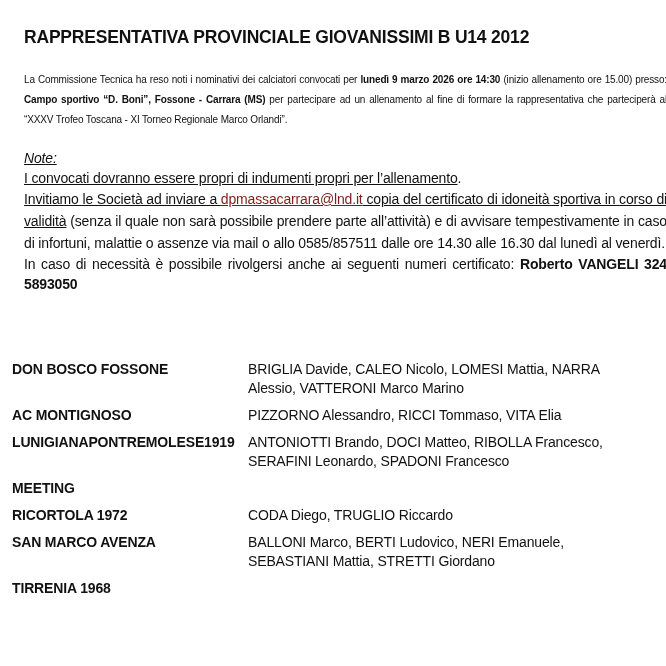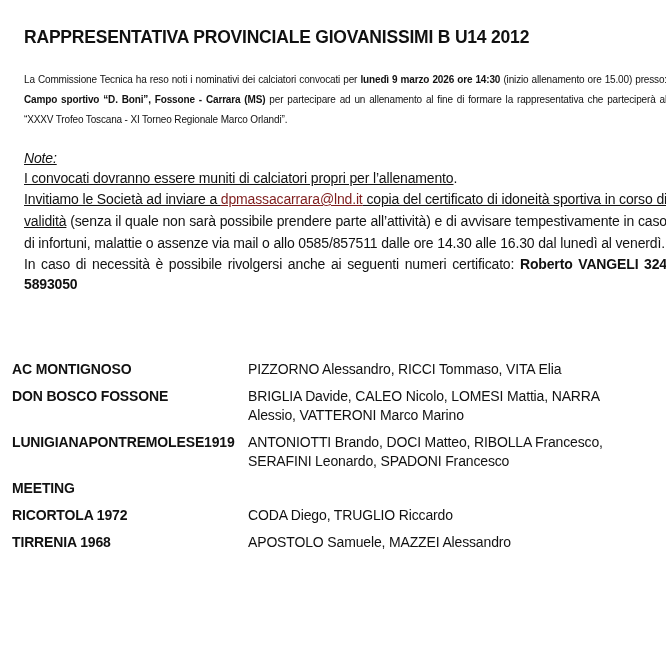--- a/index.html
+++ b/index.html
@@ -37,43 +37,46 @@
 
 <div class="page">
   <h1 class="title">RAPPRESENTATIVA PROVINCIALE GIOVANISSIMI B U14 2012</h1>
 
   <p class="intro">
     <span>La Commissione Tecnica ha reso noti i nominativi dei calciatori convocati per </span><b>lunedì 9 marzo 2026 ore 14:30</b><span> (inizio allenamento ore 15.00) presso: </span><b>Campo sportivo “D. Boni”, Fossone - Carrara (MS)</b><span> per partecipare ad un allenamento al fine di formare la rappresentativa che parteciperà al “XXXV Trofeo Toscana - XI Torneo Regionale Marco Orlandi”.</span>
   </p>
 
   <div class="notes">
     <div class="notes-head">Note:</div>
-    <div class="note-line"><span class="u">I convocati dovranno essere muniti di calciatori propri per l’allenamento</span><span>.</span></div>
+    <div class="note-line"><span class="u">I convocati dovranno essere propri di indumenti propri per l’allenamento</span><span>.</span></div>
     <div class="note-line spaced"><span class="u">Invitiamo le Società ad inviare a </span><a class="link" href="#">dpmassacarrara@lnd.it</a><span class="u"> copia del certificato di idoneità sportiva in corso di validità</span><span> (senza il quale non sarà possibile prendere parte all’attività) e di avvisare tempestivamente in caso di infortuni, malattie o assenze via mail o allo 0585/857511 dalle ore 14.30 alle 16.30 dal lunedì al venerdì.</span></div>
     <div class="note-line"><span>In caso di necessità è possibile rivolgersi anche ai seguenti numeri certificato: </span><b>Roberto VANGELI 324 5893050</b></div>
   </div>
 </div>
 
 <div class="roster">
   <div class="row">
+    <div class="club">DON BOSCO FOSSONE</div>
+    <div class="players">BRIGLIA Davide, CALEO Nicolo, LOMESI Mattia, NARRA Alessio, VATTERONI Marco Marino</div>
+  </div>
+  <div class="row">
     <div class="club">AC MONTIGNOSO</div>
     <div class="players">PIZZORNO Alessandro, RICCI Tommaso, VITA Elia</div>
-  </div>
-  <div class="row">
-    <div class="club">DON BOSCO FOSSONE</div>
-    <div class="players">BRIGLIA Davide, CALEO Nicolo, LOMESI Mattia, NARRA Alessio, VATTERONI Marco Marino</div>
   </div>
   <div class="row">
     <div class="club">LUNIGIANAPONTREMOLESE1919</div>
     <div class="players">ANTONIOTTI Brando, DOCI Matteo, RIBOLLA Francesco, SERAFINI Leonardo, SPADONI Francesco</div>
   </div>
   <div class="row">
     <div class="club">MEETING</div>
   </div>
   <div class="row">
     <div class="club">RICORTOLA 1972</div>
     <div class="players">CODA Diego, TRUGLIO Riccardo</div>
   </div>
   <div class="row">
+    <div class="club">SAN MARCO AVENZA</div>
+    <div class="players">BALLONI Marco, BERTI Ludovico, NERI Emanuele, SEBASTIANI Mattia, STRETTI Giordano</div>
+  </div>
+  <div class="row">
     <div class="club">TIRRENIA 1968</div>
-    <div class="players">APOSTOLO Samuele, MAZZEI Alessandro</div>
   </div>
 </div>
 
 </body></html>

